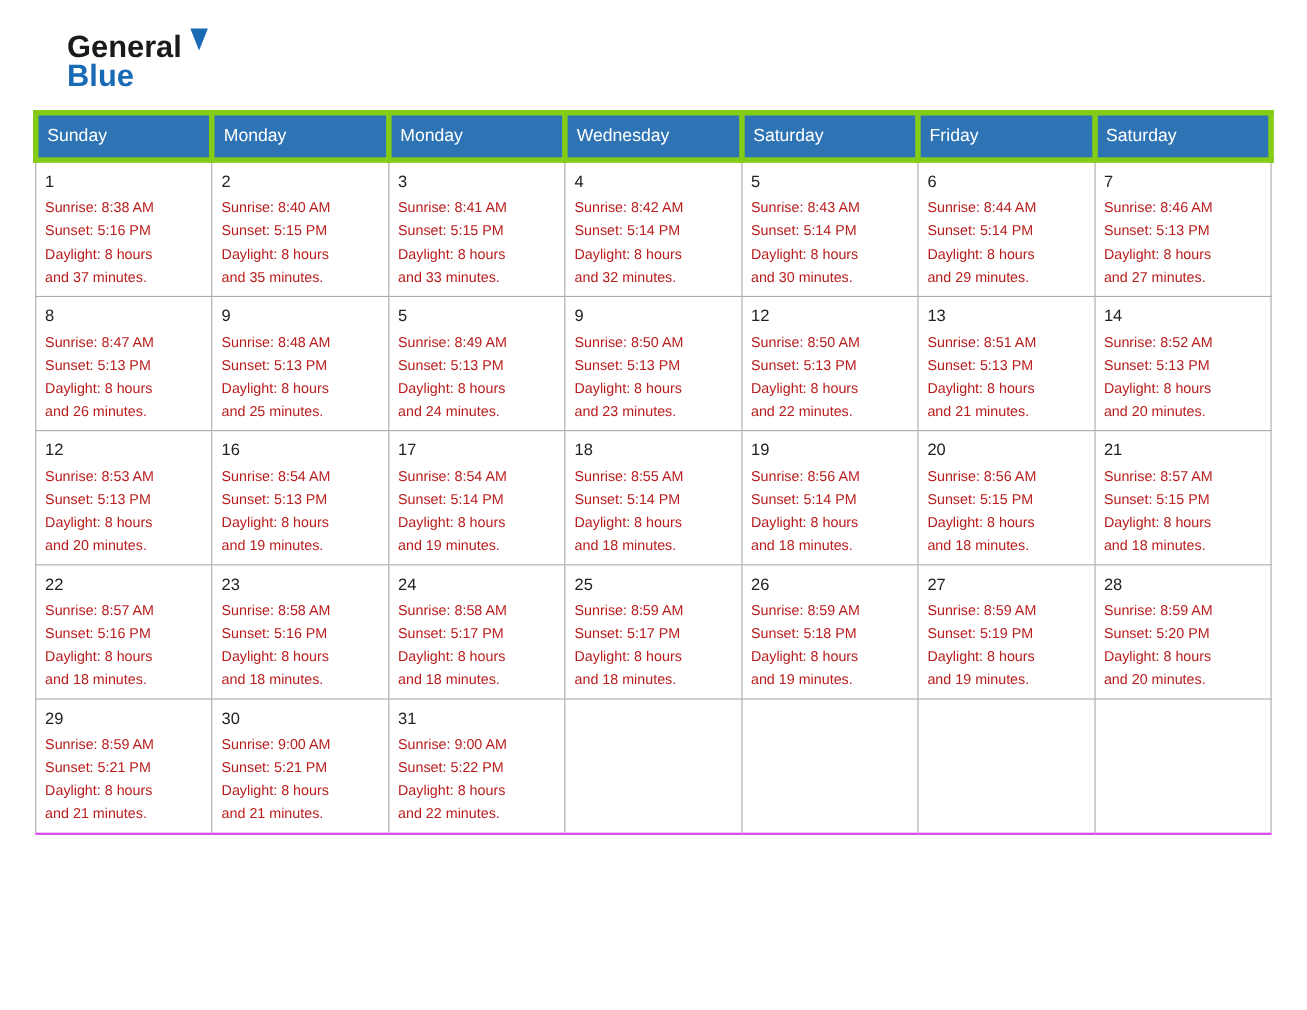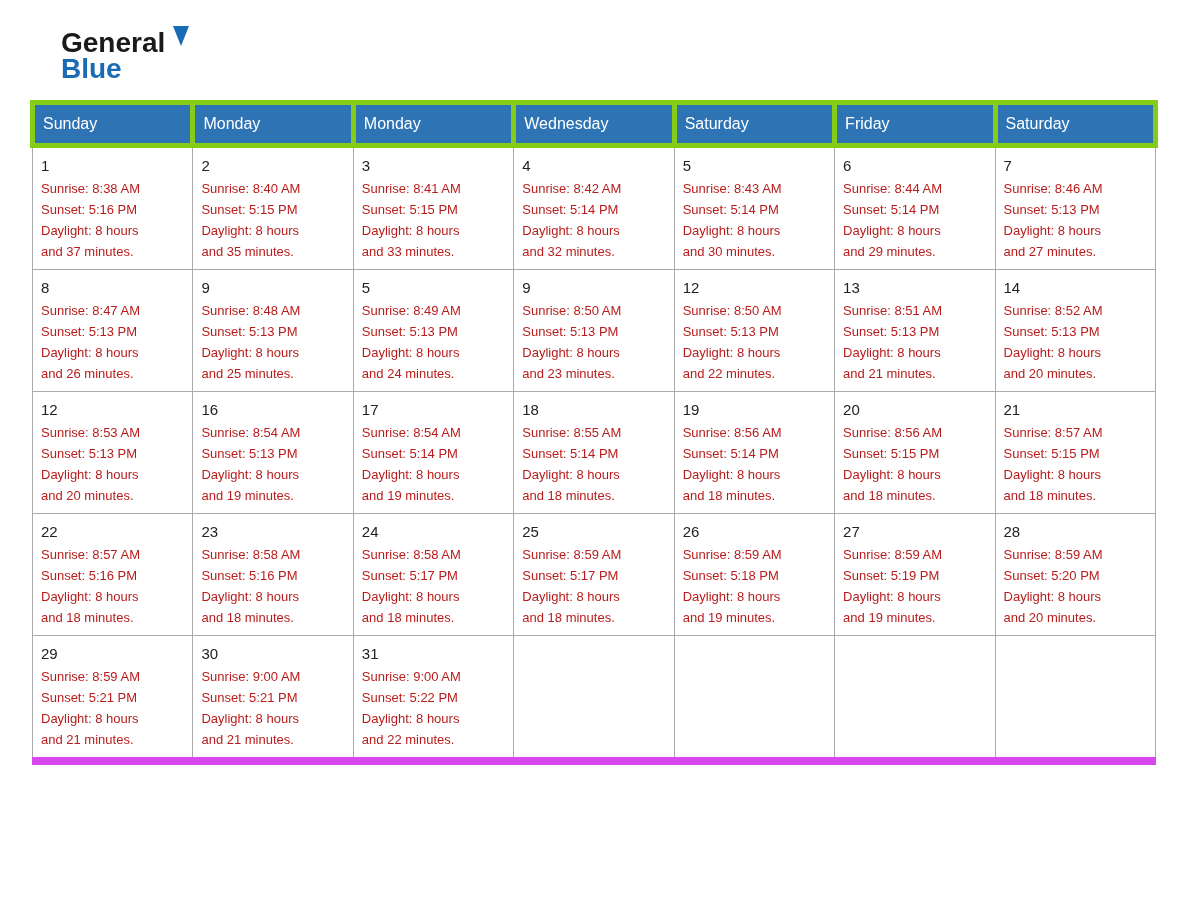--- a/index.html
+++ b/index.html
@@ -67,21 +67,21 @@
       font-size: 15px;
       font-weight: normal;
       display: block;
       margin-bottom: 2px;
     }
     tbody tr td .day-info {
       font-size: 13px;
       color: #b91c1c;
     }
     tbody tr:last-child td {
-      border-bottom: 8px solid #d946ef;
+      border-bottom: 2px solid #d946ef;
     }
     thead tr th:first-child {
       border-top-left-radius: 0;
     }
     .empty-cell {
       background: #fff;
     }
   </style>
 </head>
 <body>

